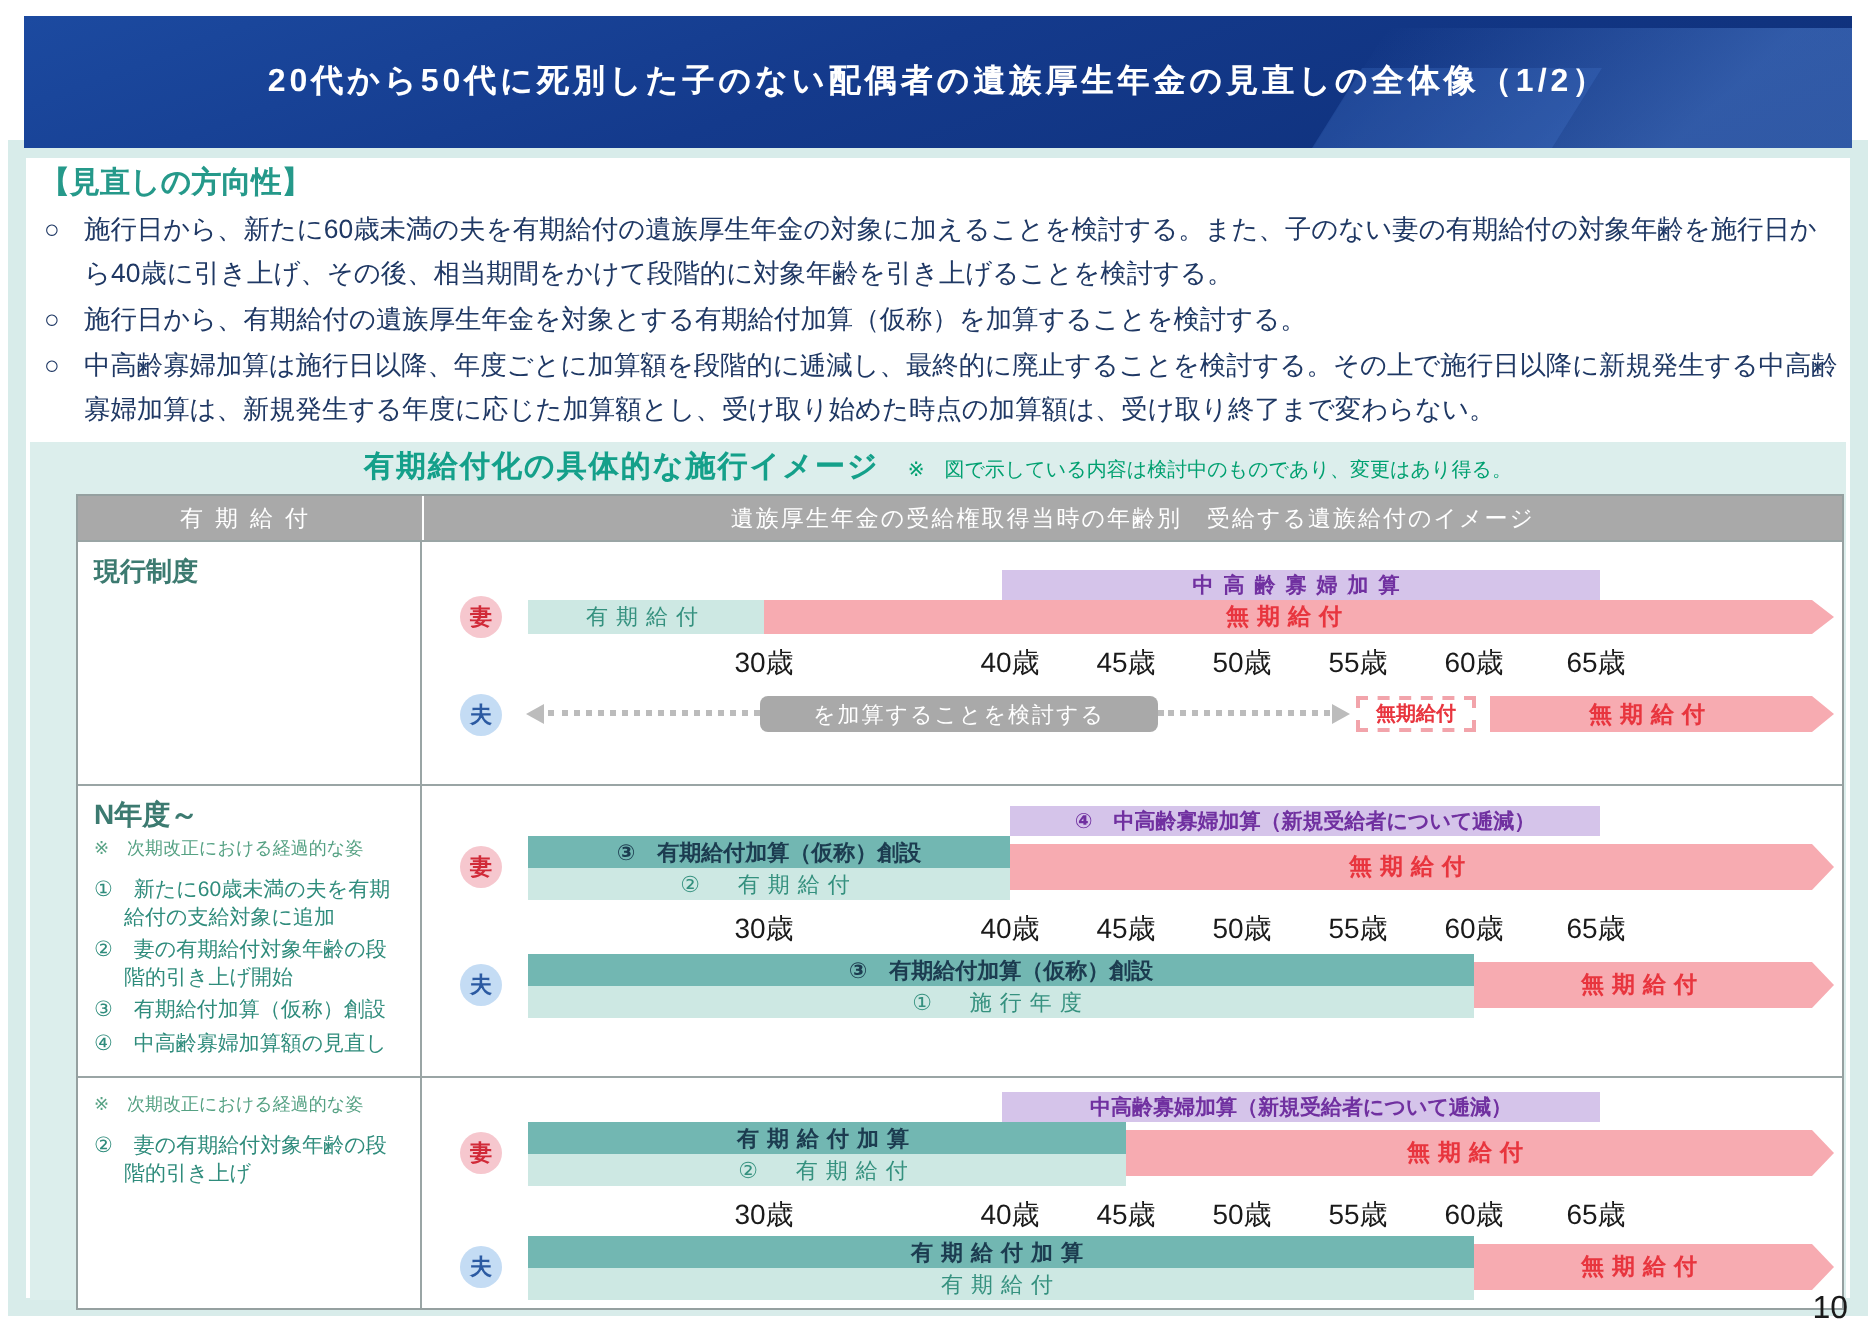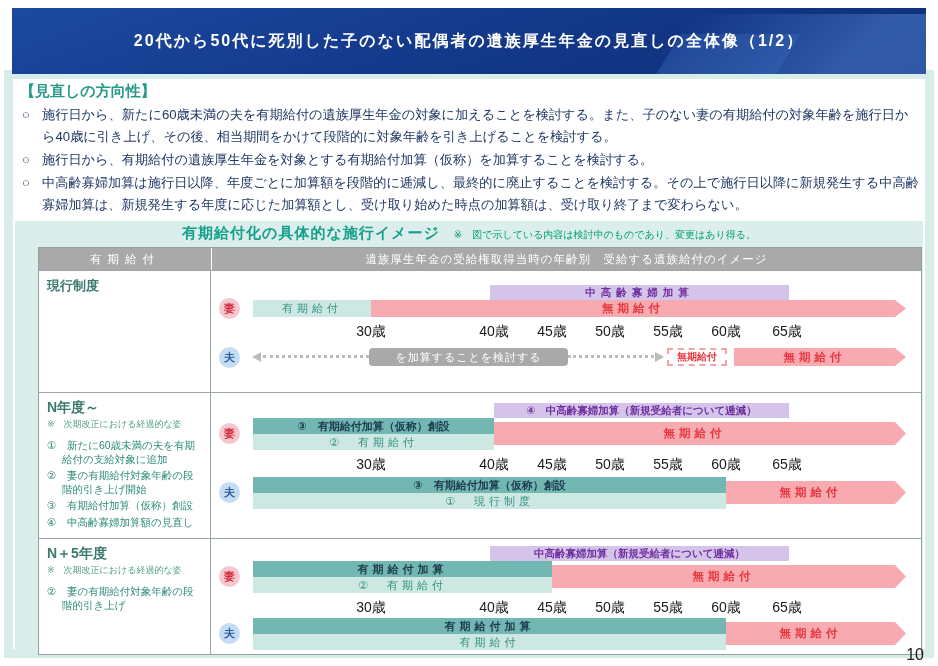--- a/index.html
+++ b/index.html
@@ -25,21 +25,21 @@
   
   .panel{position:absolute;left:15px;top:221px;width:908px;height:429px;background:#dceeec;}
   .panel-head{position:relative;height:26px;padding-top:3px;text-align:center;}
   .panel-title{color:#14a08a;font-weight:bold;font-size:15px;letter-spacing:1px;}
   .panel-note{color:#00a070;font-size:10px;margin-left:14px;}
   .table{position:absolute;left:23px;top:26px;width:882px;border:1.5px solid #95a0a0;background:#fff;}
   .thead{display:flex;height:22px;background:#a9a9a9;color:#fff;}
   .th{display:flex;align-items:center;justify-content:center;font-size:11.5px;}
   .th1{width:172px;border-right:1px solid #fff;letter-spacing:6px;}
   .th2{flex:1;letter-spacing:1px;}
-  .trow{display:flex;border-top:1px solid #9aa5a5;}
+  .trow{display:flex;border-top:1px solid #9aa5a5;gap:11px;}
   .tleft{width:172px;border-right:1px solid #9aa5a5;padding:6px 8px;box-sizing:border-box;}
   .tchart{position:relative;flex:1;}
   .row1 .tchart{height:121px;} .row2 .tchart{height:126px;} .row3 .tchart{height:115px;}
   .row-title{color:#3c7a70;font-size:13px;font-weight:bold;}
   .row-title.big{font-size:14px;}
   .row-note{color:#55a183;font-size:9px;margin-top:1px;}
   .row-items{margin-top:8px;}
   .row-item{color:#2f8c7c;font-size:10.5px;line-height:13.5px;margin-bottom:3px;
             padding-left:15px;text-indent:-15px;}
   
@@ -156,27 +156,26 @@
               <span class="tick" style="left: 283px;">40歳</span>
               <span class="tick" style="left: 341px;">45歳</span>
               <span class="tick" style="left: 399px;">50歳</span>
               <span class="tick" style="left: 457px;">55歳</span>
               <span class="tick" style="left: 515px;">60歳</span>
               <span class="tick" style="left: 576px;">65歳</span>
             </div>
           <div class="badge husband" style="top:89px;">夫</div>
           <div class="bar pinkbar" style="left:515px;top:88px;width:180px;height:23px;">無期給付</div>
           <div class="bar dteal" style="left:42px;top:84px;width:473px;height:16px;">③　有期給付加算（仮称）創設</div>
-          <div class="bar lteal" style="left:42px;top:100px;width:473px;height:16px;">①　現行制度</div>
+          <div class="bar lteal" style="left:42px;top:100px;width:473px;height:16px;">①　施行年度</div>
         </div>
       </div>
 
       <div class="trow row3">
         <div class="tleft">
-          <div class="row-title big">N＋5年度</div>
           <div class="row-note">※　次期改正における経過的な姿</div>
           <div class="row-items">
             <div class="row-item">②　妻の有期給付対象年齢の段階的引き上げ</div>
           </div>
         </div>
         <div class="tchart">
           <div class="bar purple" style="left:279px;top:7px;width:299px;">中高齢寡婦加算（新規受給者について逓減）</div>
           <div class="badge wife" style="top:27px;">妻</div>
           <div class="bar pinkbar" style="left:341px;top:26px;width:354px;height:23px;">無期給付</div>
           <div class="bar dteal sp" style="left:42px;top:22px;width:299px;height:16px;">有期給付加算</div>

